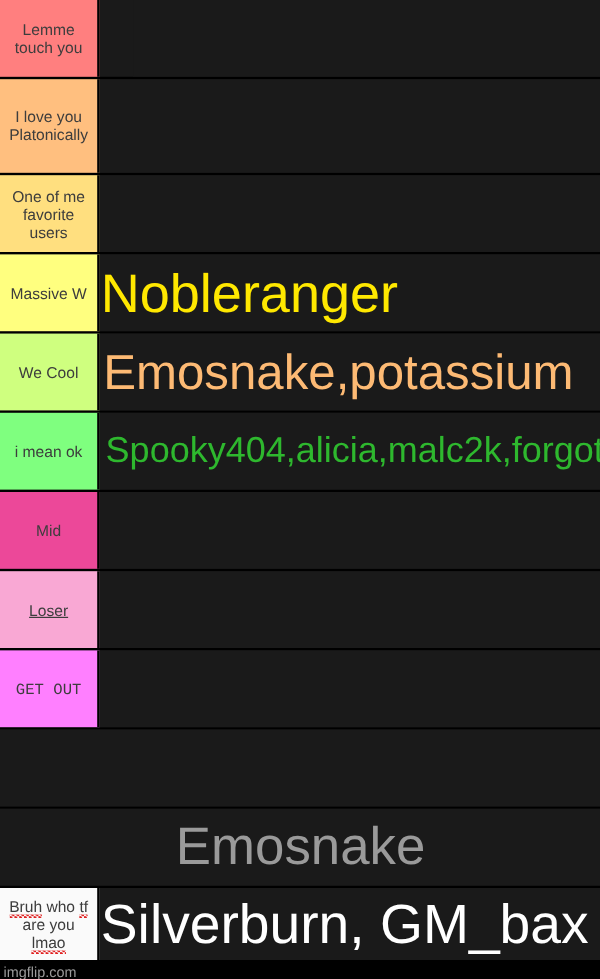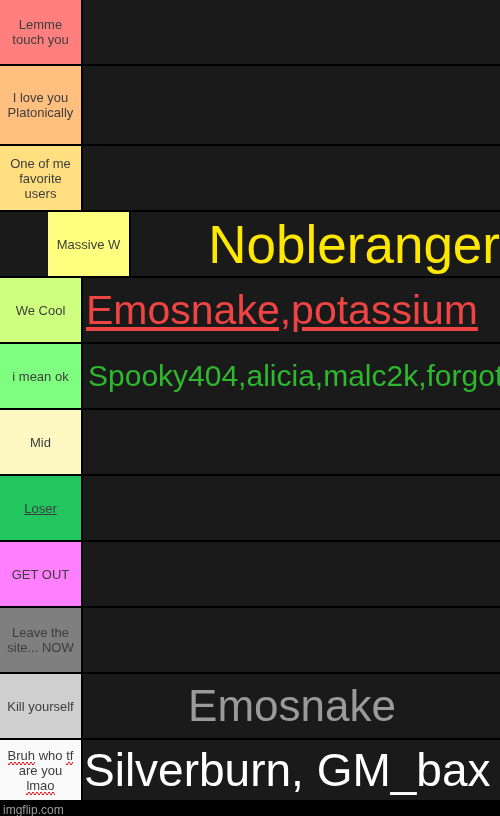--- a/index.html
+++ b/index.html
@@ -55,22 +55,22 @@
     padding-left: 1px;
     box-sizing: border-box;
   }
   .tier-content .entry {
     white-space: nowrap;
     line-height: 1;
   }
   
   .r-massivew .entry {
     width: 100%;
-    text-align: right;
-    font-size: 53px;
+    text-align: left;
+    font-size: 45px;
     color: #ffe800;
   }
   .r-wecool .entry {
     font-size: 41px;
     color: #7cf01a;
     margin-left: 2px;
   }
   .r-imeanok .entry {
     font-size: 30px;
     color: #2eb82e;
@@ -134,71 +134,69 @@
     </div>
   </div>
 
   <div class="tier-row r-favorite" style="height: 66px;">
     <div class="tier-label" style="background: rgb(255, 223, 127);">One of me favorite users</div>
     <div class="tier-content">
       <span class="entry"></span>
     </div>
   </div>
 
-  <div class="tier-row r-massivew" style="height: 66px; padding-left: 48px;">
+  <div class="tier-row r-massivew" style="height: 66px;">
     <div class="tier-label" style="background: rgb(255, 255, 127);">Massive W</div>
     <div class="tier-content">
       <span class="entry" style="color: rgb(255, 232, 0);">Nobleranger</span>
     </div>
   </div>
 
   <div class="tier-row r-wecool" style="height: 66px;">
     <div class="tier-label" style="background: rgb(207, 255, 127);">We Cool</div>
     <div class="tier-content">
-      <span class="entry" style="color: #ef4444; text-decoration: underline;">Emosnake,potassium</span>
+      <span class="entry" style="color: #fdba74;">Emosnake,potassium</span>
     </div>
   </div>
 
   <div class="tier-row r-imeanok" style="height: 66px;">
     <div class="tier-label" style="background: rgb(127, 255, 127);">i mean ok</div>
     <div class="tier-content">
       <span class="entry" style="color: rgb(46, 184, 46);">Spooky404,alicia,malc2k,forgotten</span>
     </div>
   </div>
 
   <div class="tier-row r-mid" style="height: 66px;">
-    <div class="tier-label" style="background: #fef9c3;">Mid</div>
+    <div class="tier-label" style="background: #ec4899;">Mid</div>
     <div class="tier-content">
       <span class="entry"></span>
     </div>
   </div>
 
   <div class="tier-row r-loser" style="height: 66px;">
-    <div class="tier-label" style="background: #22c55e; text-decoration: underline;">Loser</div>
-    <div class="tier-content">
-      <span class="entry"></span>
-    </div>
-  </div>
-
-  <div class="tier-row r-getout" style="height: 66px;">
+    <div class="tier-label" style="background: #f9a8d4; text-decoration: underline;">Loser</div>
+    <div class="tier-content">
+      <span class="entry"></span>
+    </div>
+  </div>
+
+  <div class="tier-row r-getout" style="height: 66px; font-family: Liberation Mono, monospace;">
     <div class="tier-label" style="background: rgb(255, 127, 255);">GET OUT</div>
     <div class="tier-content">
       <span class="entry"></span>
     </div>
   </div>
 
   <div class="tier-row r-leave" style="height: 66px;">
-    <div class="tier-label" style="background: rgb(127, 127, 127);">Leave the site... NOW</div>
     <div class="tier-content">
       <span class="entry"></span>
     </div>
   </div>
 
   <div class="tier-row r-killyourself" style="height: 66px;">
-    <div class="tier-label" style="background: rgb(207, 207, 207);">Kill yourself</div>
     <div class="tier-content">
       <span class="entry" style="color: rgb(154, 154, 154);">Emosnake</span>
     </div>
   </div>
 
   <div class="tier-row r-bruh" style="height: 60px; border-bottom: none;">
     <div class="tier-label" style="background: rgb(250, 250, 250);">
       <span id="bruh-label"><span class="squiggle">Bruh</span> who <span class="squiggle">tf</span> are you <span class="squiggle">lmao</span></span>
     </div>
     <div class="tier-content">

